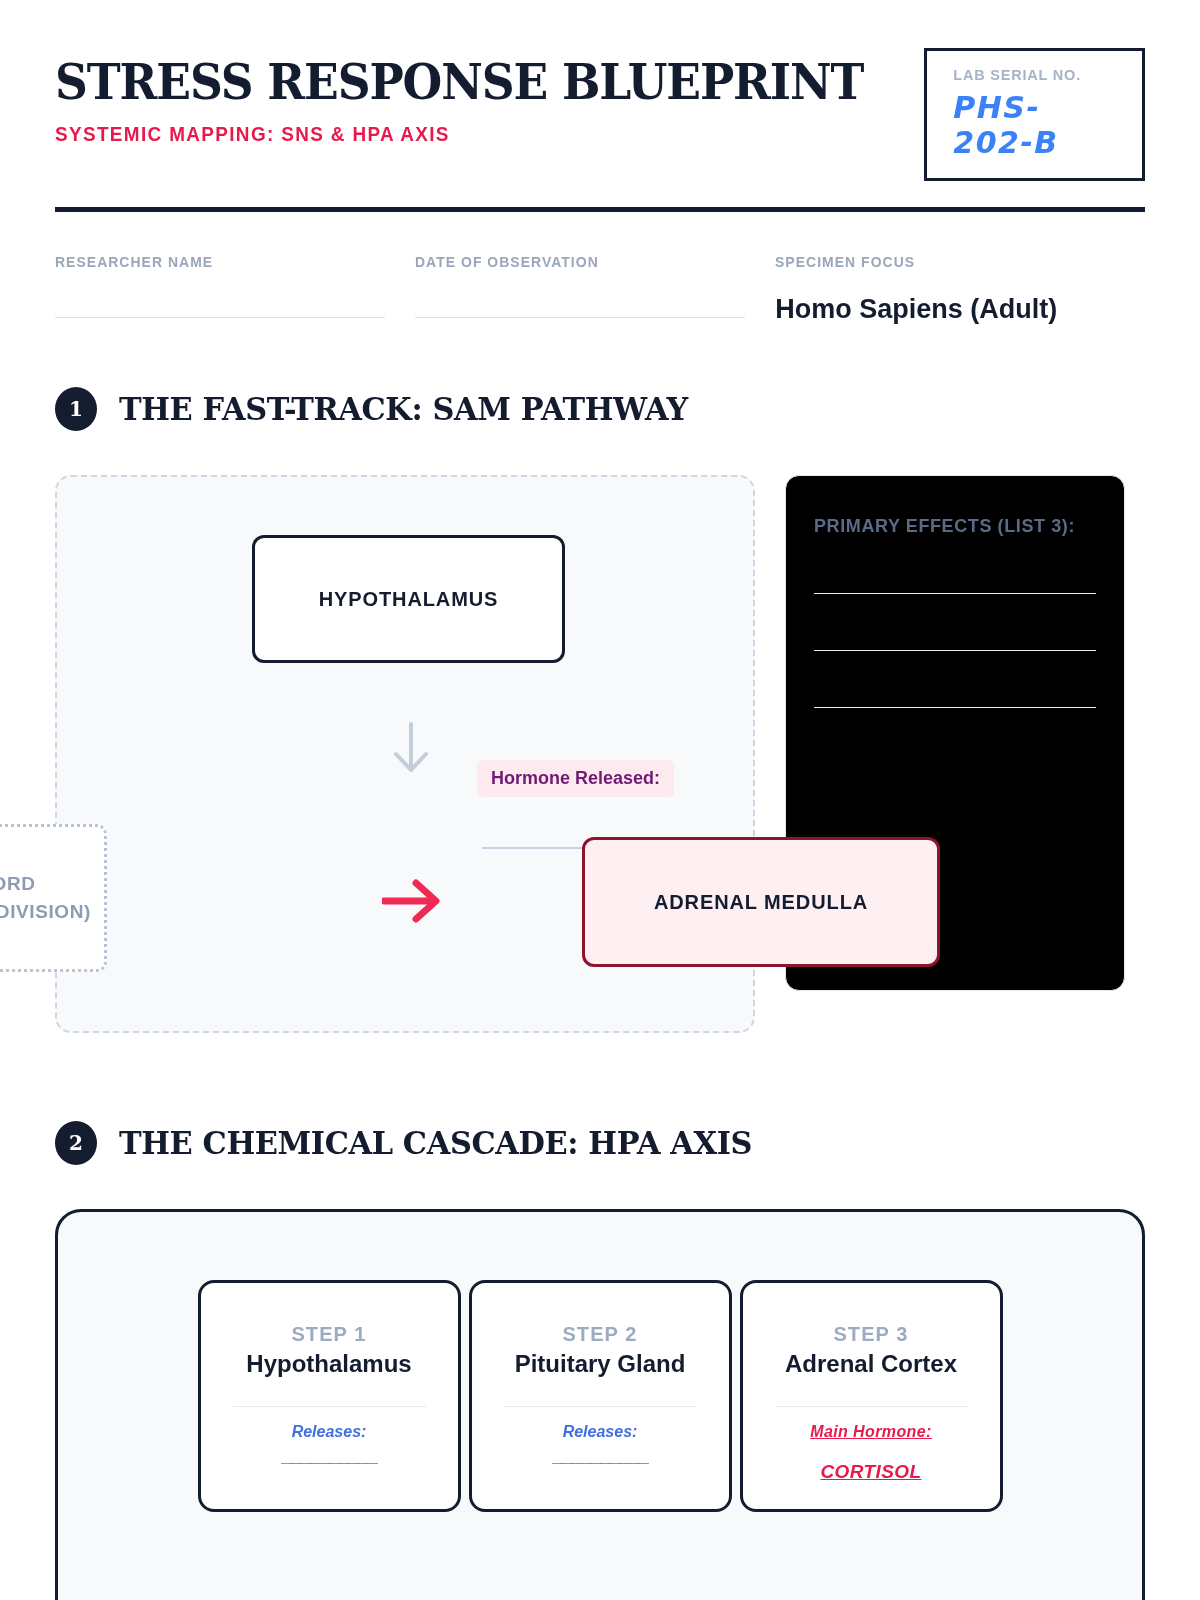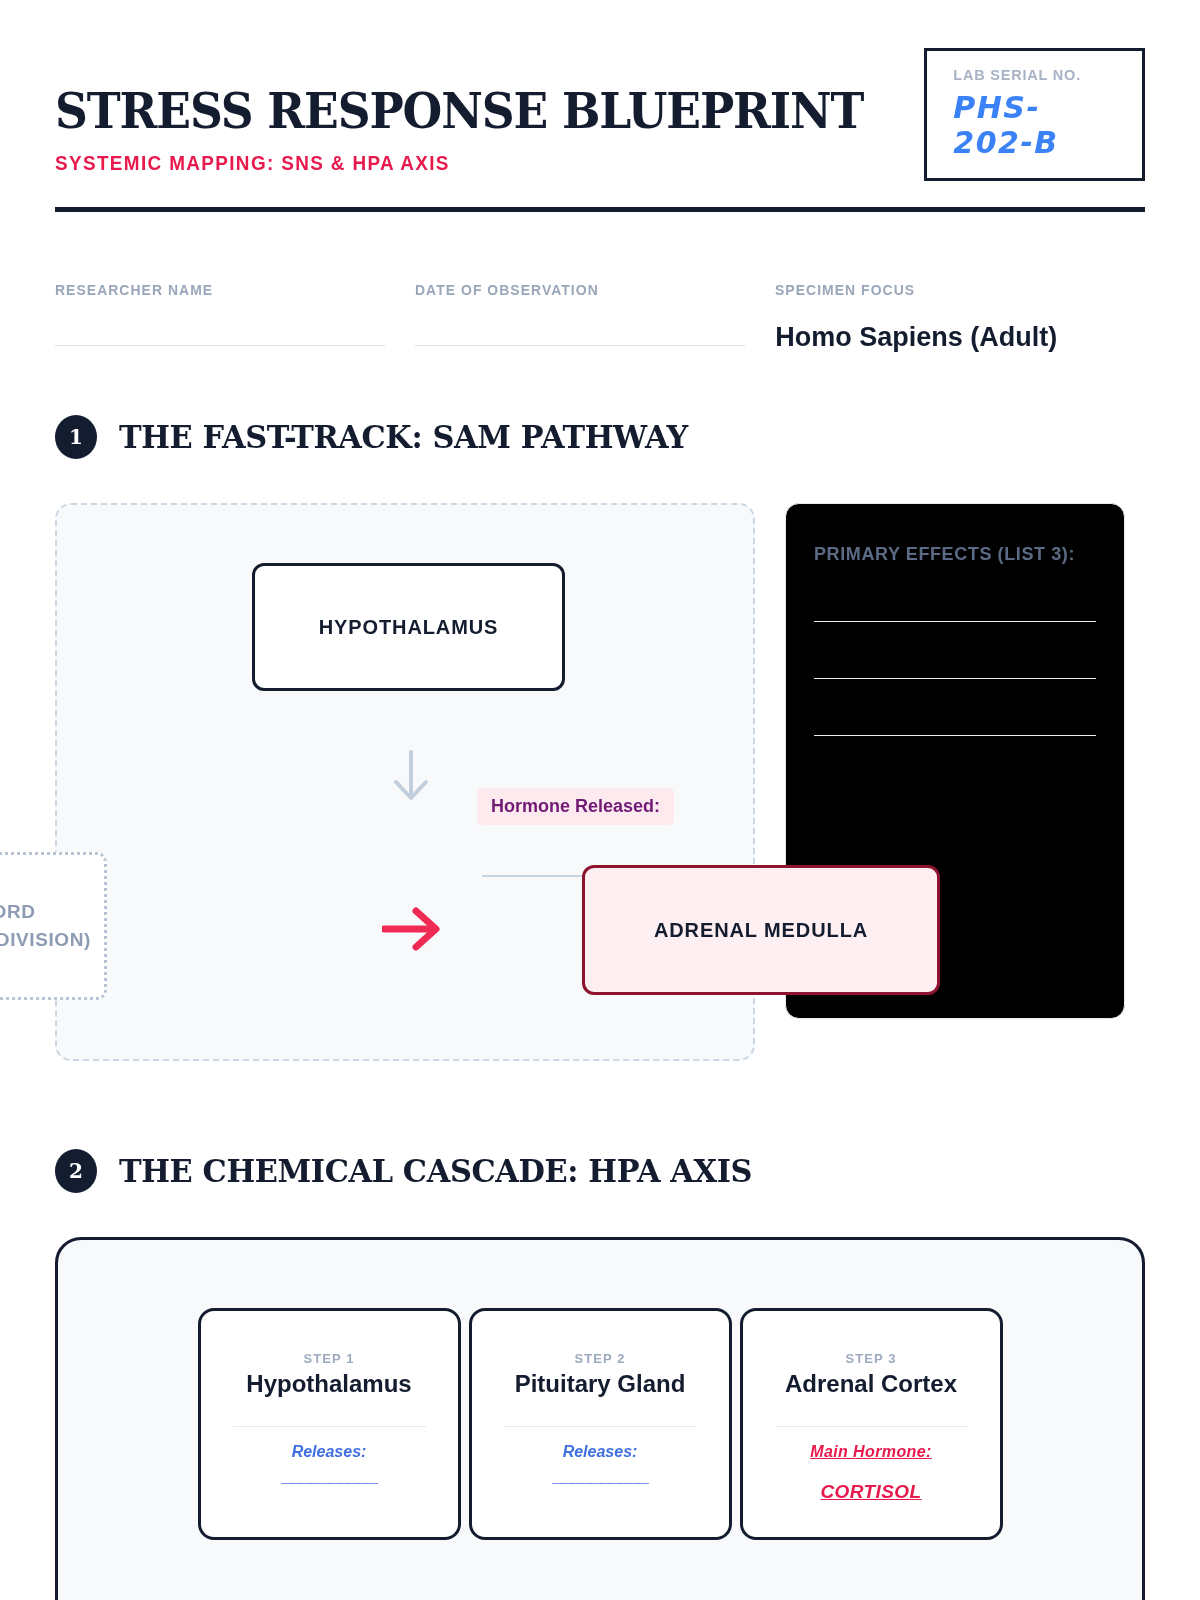--- a/index.html
+++ b/index.html
@@ -6,21 +6,21 @@
   html, body {
     width: 1200px; height: 1600px;
     background: #ffffff;
     font-family: "Liberation Sans", sans-serif;
     overflow: hidden;
   }
   .page { position: relative; width: 1200px; height: 1600px; padding: 0 55px; overflow: hidden; }
 
   
   .header { display: flex; align-items: flex-start; justify-content: space-between; padding-top: 48px; }
-  .title-block { padding-top: 10px; margin-top: 29px; }
+  .title-block { padding-top: 10px; }
   .doc-title {
     font-family: "DejaVu Serif", serif;
     font-weight: 700;
     font-size: 49px;
     letter-spacing: -1.2px;
     color: #141c2f;
     line-height: 1.02;
     white-space: nowrap;
     transform: scaleX(0.93);
     transform-origin: left center;
@@ -48,21 +48,21 @@
   .serial-value {
     margin-top: 7px;
     font-size: 30px; font-weight: 700; font-style: italic;
     letter-spacing: 1.5px; color: #3b82f6;
     font-family: "DejaVu Sans", sans-serif;
   }
   .rule { height: 5px; background: #141c2f; margin-top: 26px; }
 
   
   .meta-row { display: flex; margin-top: 42px; }
-  .meta-field { width: 370px; margin-top: 28px; }
+  .meta-field { width: 370px; }
   .meta-field.third { width: 380px; }
   .meta-label {
     font-size: 14.5px; font-weight: 700; letter-spacing: 1.1px;
     color: #9aa6ba; text-transform: uppercase;
     transform: scaleX(0.96); transform-origin: left center;
   }
   .meta-line { height: 1px; background: #dbe2ea; margin-top: 47px; width: 330px; }
   .meta-value { margin-top: 24px; font-size: 27px; font-weight: 700; color: #141c2f; }
 
   
@@ -161,21 +161,21 @@
     padding-top: 68px;
   }
   .step-card {
     width: 263px; height: 232px;
     background: #ffffff;
     border: 3px solid #141c2f;
     border-radius: 16px;
     padding: 40px 22px 0;
     text-align: center;
   }
-  .step-kicker { font-size: 13px; font-weight: 700; letter-spacing: 1.1px; color: #9dabc0; }
+  .step-kicker { font-size: 20px; font-weight: 700; letter-spacing: 1.1px; color: #9dabc0; }
   .step-name { margin-top: 4px; font-size: 24px; font-weight: 700; color: #141c2f; }
   .step-div { height: 1px; background: #e5ebf2; margin: 28px 10px 0; }
   .step-note {
     margin-top: 16px; font-size: 16px; font-style: italic; font-weight: 600;
     color: #3f6fe0;
   }
   .step-blank {
     margin-top: 4px; font-size: 19px; font-weight: 700; color: #3f6fe0;
     letter-spacing: -1px;
   }

